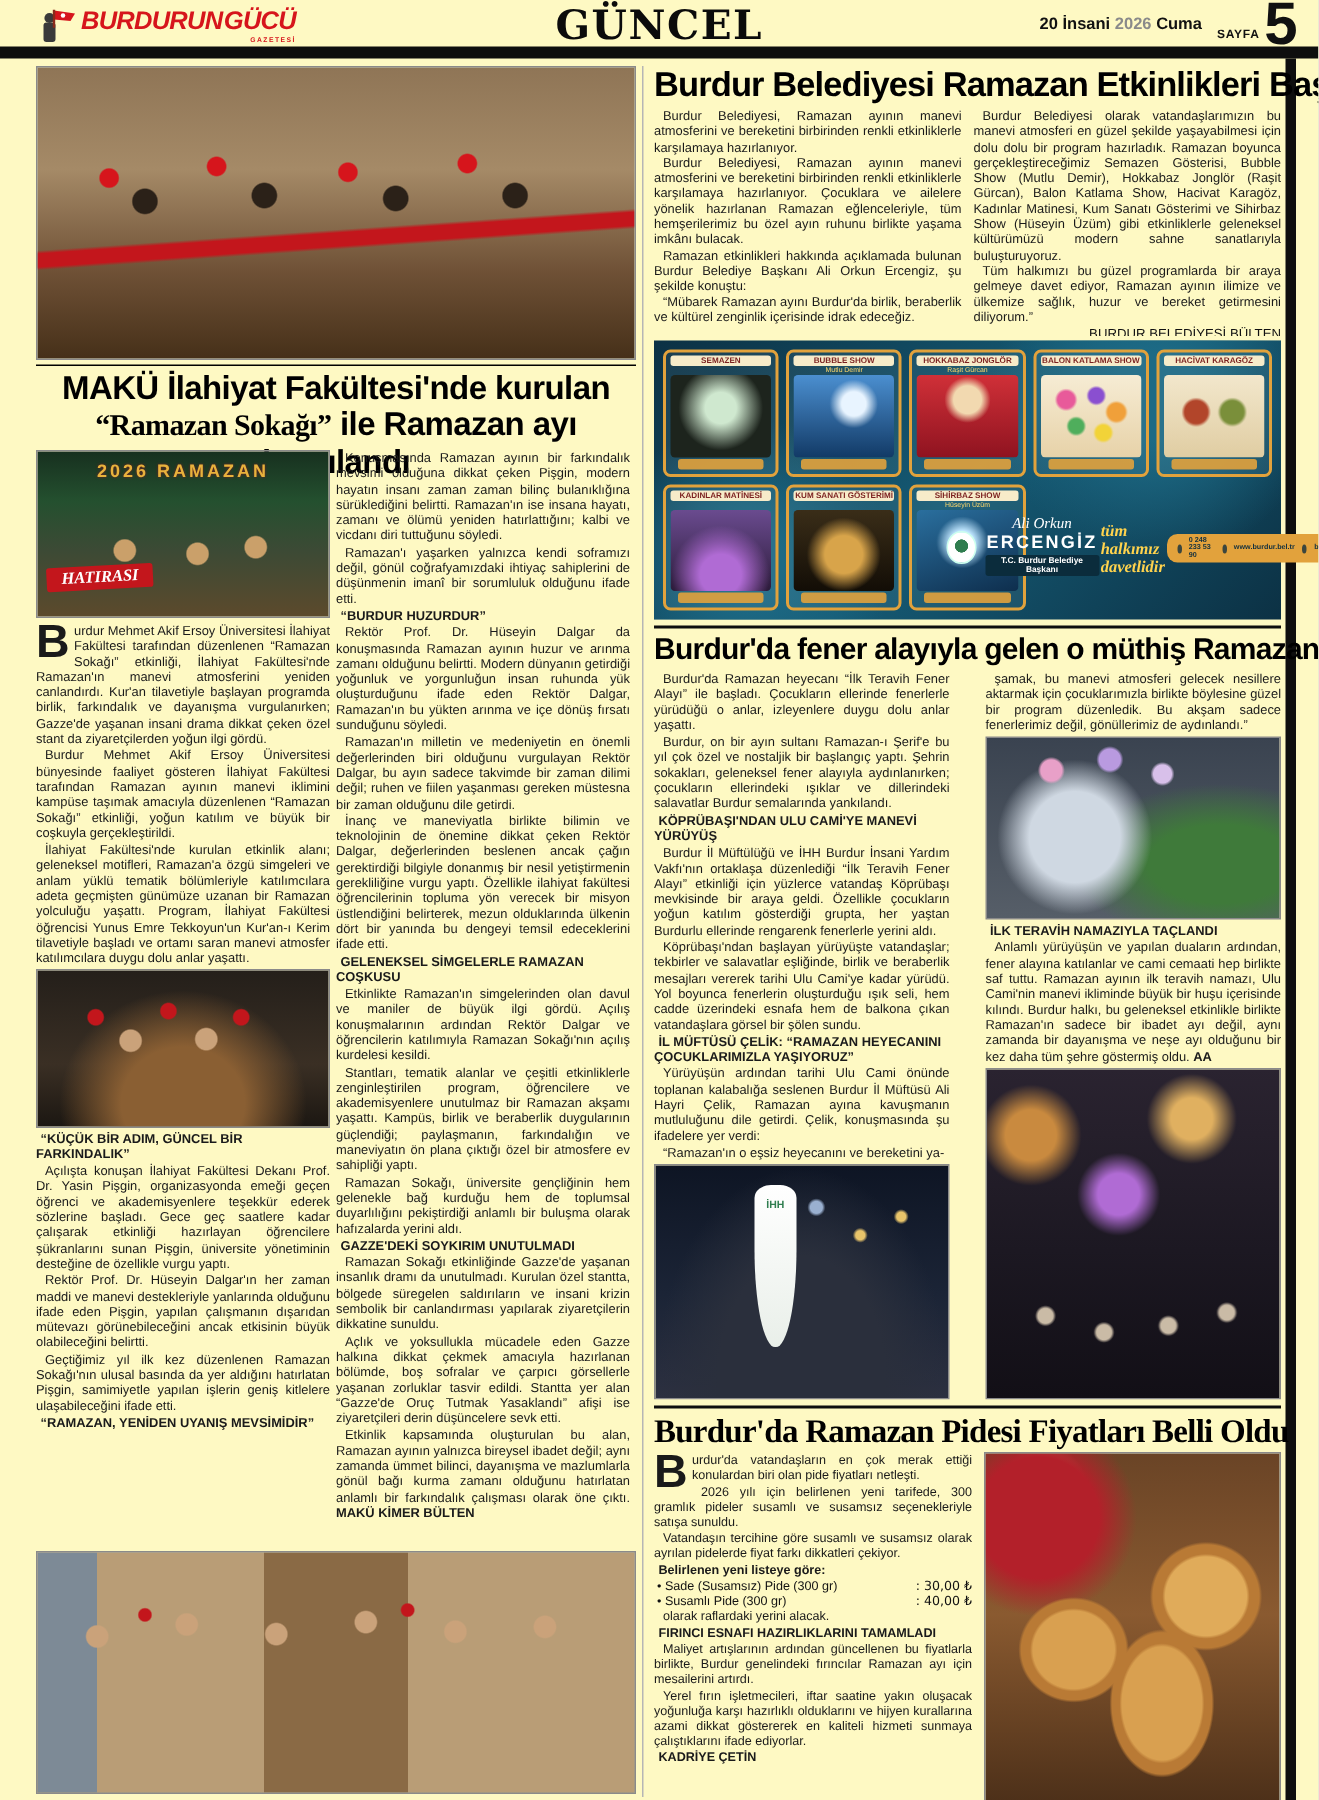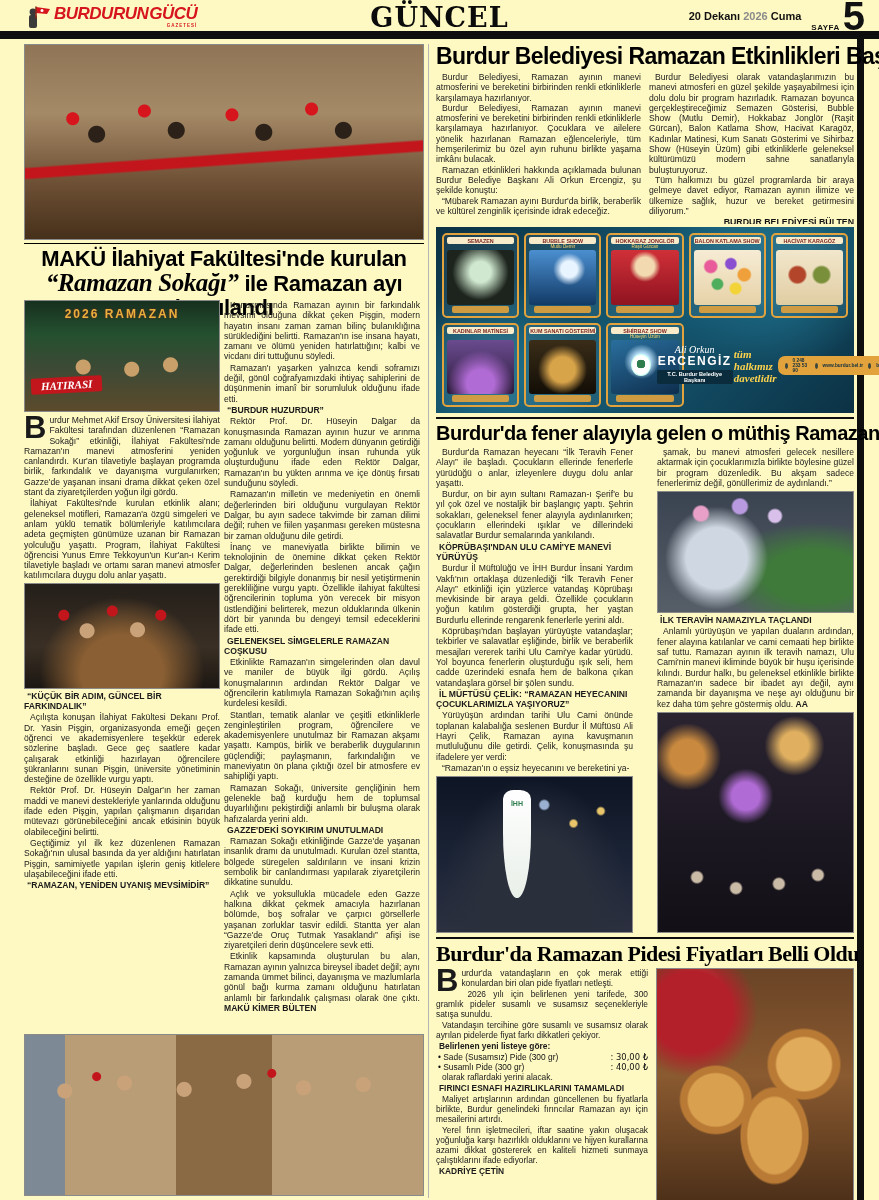--- a/index.html
+++ b/index.html
@@ -14,21 +14,21 @@
   .logo-text{line-height:1;position:relative}
   .logo-main,.logo-accent{font-weight:bold;font-style:italic;font-size:17px;letter-spacing:-.5px;color:#d6151c}
   .logo-accent{margin-left:1px}
   .logo-sub{position:absolute;right:0;bottom:-6px;font-size:4.5px;font-weight:bold;color:#d6151c;letter-spacing:1px}
   .section-title{position:absolute;left:0;right:0;top:2px;text-align:center;
         font-family:"DejaVu Serif","Liberation Serif",serif;font-weight:bold;font-size:27px;letter-spacing:1px;color:#0b0b0b}
   .hdr-right{position:absolute;right:14px;top:0;display:flex;align-items:center;gap:10px;height:32px}
   .issue-date{font-size:11px}
   .issue-date b{font-weight:bold}
   .issue-date .yr{color:#8a8a8a;font-weight:bold}
-  .sayfa{display:flex;align-items:flex-end;gap:3px}
+  .sayfa{display:flex;align-items:center;gap:3px}
   .sayfa-lbl{font-size:8px;font-weight:bold;margin-top:12px;letter-spacing:.5px}
   .sayfa-num{font-size:40px;font-weight:bold;line-height:32px}
   .topbar{position:absolute;left:0;top:31px;width:879px;height:8px;background:#0e0e0e}
   .vrule{position:absolute;left:428px;top:44px;width:1px;height:1154px;background:#b5b5b5}
   .edgebar{position:absolute;left:857px;top:39px;width:7px;height:1161px;background:#0e0e0e}
 
   
   .blk{font-size:8.6px;line-height:10.3px;text-align:justify;text-indent:6px;color:#1a1a1a}
   .subhd{font-weight:bold;text-align:left;text-indent:3px}
   .dropcap{float:left;font-size:31px;line-height:26px;font-weight:bold;padding:0 3px 0 0;text-indent:0}
@@ -44,21 +44,21 @@
      radial-gradient(circle at 52% 36%,#d6151c 0 6px,transparent 7px),
      radial-gradient(circle at 72% 33%,#d6151c 0 6px,transparent 7px),
      radial-gradient(circle at 18% 46%,#2b2118 0 8px,transparent 9px),
      radial-gradient(circle at 38% 44%,#2b2118 0 8px,transparent 9px),
      radial-gradient(circle at 60% 45%,#2b2118 0 8px,transparent 9px),
      radial-gradient(circle at 80% 44%,#2b2118 0 8px,transparent 9px),
      linear-gradient(176deg,transparent 55%,#c3161c 56%,#c3161c 60%,transparent 61%),
      linear-gradient(180deg,#8f7556 0%,#a58a67 35%,#6f5136 70%,#463019 100%)}
   .maku-h{margin-top:3px;border-top:1.4px solid #000;padding-top:3px;height:54px;
      font-size:22px;line-height:24px;font-weight:bold;text-align:center;letter-spacing:-.4px;color:#000}
-  .maku-h .it{font-family:"Liberation Serif",serif;font-style:italic;font-size:25px}
+  .maku-h .it{font-family:"Liberation Serif",serif;font-size:20px}
   .maku-cols{margin-top:3px;display:flex;gap:4px;height:730px;overflow:hidden}
   .maku-cols .col{width:196px}
   .maku-cols .blk{margin-bottom:1px}
   .photo-hatirasi{height:112px;margin-bottom:3px;background:
      radial-gradient(circle at 30% 60%,#caa06a 0 7px,transparent 8px),
      radial-gradient(circle at 55% 62%,#caa06a 0 7px,transparent 8px),
      radial-gradient(circle at 75% 58%,#caa06a 0 7px,transparent 8px),
      linear-gradient(180deg,#17301f 0%,#24502f 30%,#3c4a35 60%,#5c4a2c 100%)}
   .hat-top{position:absolute;top:6px;left:0;right:0;text-align:center;font-weight:bold;font-size:12px;
      color:#e8b23c;text-shadow:0 0 2px #7a1f1f;letter-spacing:2px}
@@ -83,21 +83,21 @@
      radial-gradient(circle at 18% 26%,#c3161c 0 4px,transparent 5px),
      radial-gradient(circle at 62% 24%,#c3161c 0 4px,transparent 5px),
      linear-gradient(90deg,#7d8a96 0 10%,#b99d76 10% 38%,#8a6a45 38% 62%,#b99d76 62% 100%),
      linear-gradient(180deg,#c9b18a,#7a5f40)}
 
   
   .right{position:absolute;left:436px;top:44px;width:418px}
   .bel-h{font-size:23px;line-height:25px;font-weight:bold;letter-spacing:-.6px;color:#000;text-align:center;white-space:nowrap}
   .bel-cols{margin-top:3px;display:flex;gap:8px;height:152px;overflow:hidden}
   .bel-cols .col{width:205px}
-  .bel-byline{font-weight:bold;text-align:right;font-size:8.8px;margin-top:1px}
+  .bel-byline{font-weight:normal;text-align:right;font-size:8.8px;margin-top:1px}
 
   .poster{margin-top:3px;height:186px;background:
       radial-gradient(circle at 80% 20%,#1d6a85 0 8%,transparent 30%),
       radial-gradient(circle at 15% 80%,#1d6a85 0 6%,transparent 25%),
       linear-gradient(135deg,#0c3144,#155a74 50%,#0c3144);
       display:grid;grid-template-columns:repeat(5,1fr);grid-template-rows:1fr 1fr;gap:5px;padding:6px}
   .panel{border:2px solid #e2a23c;border-radius:5px;display:flex;flex-direction:column;overflow:hidden;background:rgba(255,255,255,.06)}
   .ptitle{background:#f7ebc9;color:#7a1f1f;font-size:5.4px;font-weight:bold;text-align:center;line-height:1.15;
       margin:2px 3px 0;border-radius:2px;padding:1px 1px 0}
   .psub{font-size:4.6px;color:#ffd86b;text-align:center;line-height:1.1;min-height:5px}
@@ -194,21 +194,21 @@
       </svg>
       <div class="logo-text">
         <span class="logo-main">BURDURUN</span><span class="logo-accent">GÜCÜ</span>
         <span class="logo-sub">GAZETESİ</span>
       </div>
     </div>
     <div class="section-title">GÜNCEL</div>
     <div class="hdr-right">
       <div class="issue-date">
         <b>20</b>
-        <b>Dekanı</b>
+        <b>İnsani</b>
         <span class="yr">2026</span>
         <b>Cuma</b>
       </div>
       <div class="sayfa">
         <span class="sayfa-lbl">SAYFA</span>
         <span class="sayfa-num">5</span>
       </div>
     </div>
   </div>
   <div class="topbar"></div>
@@ -223,20 +223,21 @@
       <span class="it">“Ramazan Sokağı”</span><span> ile Ramazan ayı karşılandı</span>
     </h1>
 
     <div class="maku-cols">
       <div class="col">
         <div class="photo photo-hatirasi">
           <div class="hat-top">2026 RAMAZAN</div>
           <div class="hat-banner">HATIRASI</div>
         </div>
         <div class="blk first"><span class="dropcap">B</span><span>urdur Mehmet Akif Ersoy Üniversitesi İlahiyat Fakültesi tarafından düzenlenen “Ramazan Sokağı” etkinliği, İlahiyat Fakültesi'nde Ramazan'ın manevi atmosferini yeniden canlandırdı. Kur'an tilavetiyle başlayan programda birlik, farkındalık ve dayanışma vurgulanırken; Gazze'de yaşanan insani drama dikkat çeken özel stant da ziyaretçilerden yoğun ilgi gördü.</span></div>
+        <div class="blk">Burdur Mehmet Akif Ersoy Üniversitesi bünyesinde faaliyet gösteren İlahiyat Fakültesi tarafından Ramazan ayının manevi iklimini kampüse taşımak amacıyla düzenlenen “Ramazan Sokağı” etkinliği, yoğun katılım ve büyük bir coşkuyla gerçekleştirildi.</div>
         <div class="blk">İlahiyat Fakültesi'nde kurulan etkinlik alanı; geleneksel motifleri, Ramazan'a özgü simgeleri ve anlam yüklü tematik bölümleriyle katılımcılara adeta geçmişten günümüze uzanan bir Ramazan yolculuğu yaşattı. Program, İlahiyat Fakültesi öğrencisi Yunus Emre Tekkoyun'un Kur'an-ı Kerim tilavetiyle başladı ve ortamı saran manevi atmosfer katılımcılara duygu dolu anlar yaşattı.</div>
         <div class="photo photo-drummers"></div>
         <div class="blk subhd">“KÜÇÜK BİR ADIM, GÜNCEL BİR FARKINDALIK”</div>
         <div class="blk">Açılışta konuşan İlahiyat Fakültesi Dekanı Prof. Dr. Yasin Pişgin, organizasyonda emeği geçen öğrenci ve akademisyenlere teşekkür ederek sözlerine başladı. Gece geç saatlere kadar çalışarak etkinliği hazırlayan öğrencilere şükranlarını sunan Pişgin, üniversite yönetiminin desteğine de özellikle vurgu yaptı.</div>
         <div class="blk">Rektör Prof. Dr. Hüseyin Dalgar'ın her zaman maddi ve manevi destekleriyle yanlarında olduğunu ifade eden Pişgin, yapılan çalışmanın dışarıdan mütevazı görünebileceğini ancak etkisinin büyük olabileceğini belirtti.</div>
         <div class="blk">Geçtiğimiz yıl ilk kez düzenlenen Ramazan Sokağı'nın ulusal basında da yer aldığını hatırlatan Pişgin, samimiyetle yapılan işlerin geniş kitlelere ulaşabileceğini ifade etti.</div>
         <div class="blk subhd">“RAMAZAN, YENİDEN UYANIŞ MEVSİMİDİR”</div>
       </div>
       <div class="col">
         <div class="blk">Konuşmasında Ramazan ayının bir farkındalık mevsimi olduğuna dikkat çeken Pişgin, modern hayatın insanı zaman zaman bilinç bulanıklığına sürüklediğini belirtti. Ramazan'ın ise insana hayatı, zamanı ve ölümü yeniden hatırlattığını; kalbi ve vicdanı diri tuttuğunu söyledi.</div>

